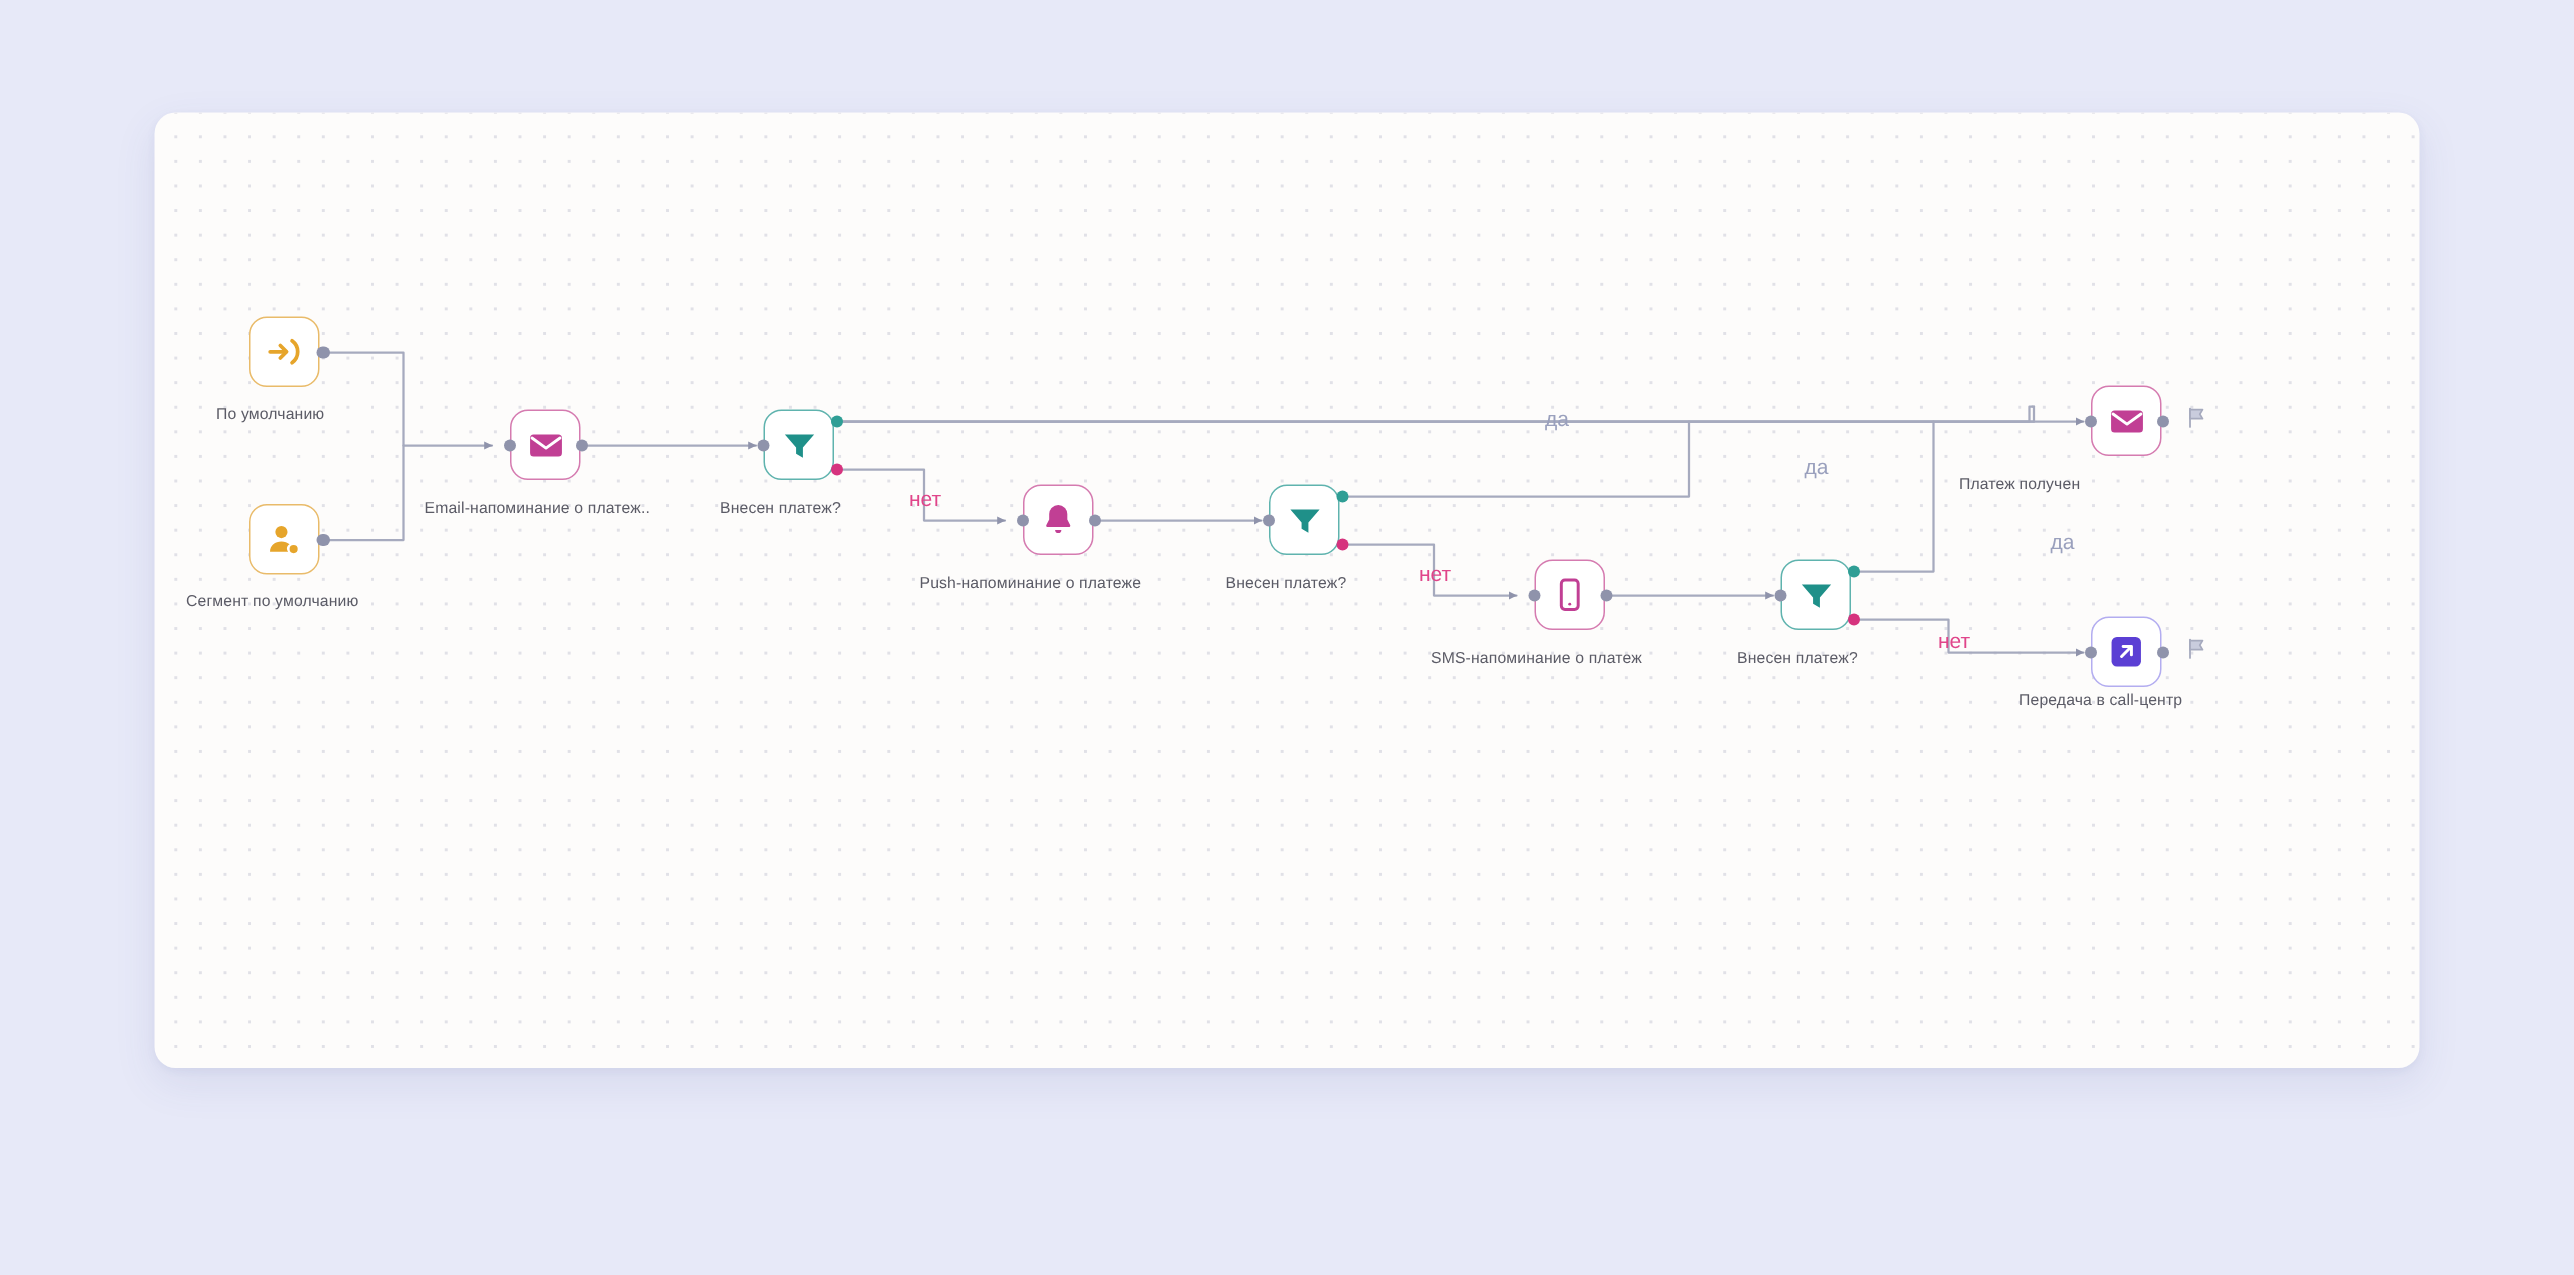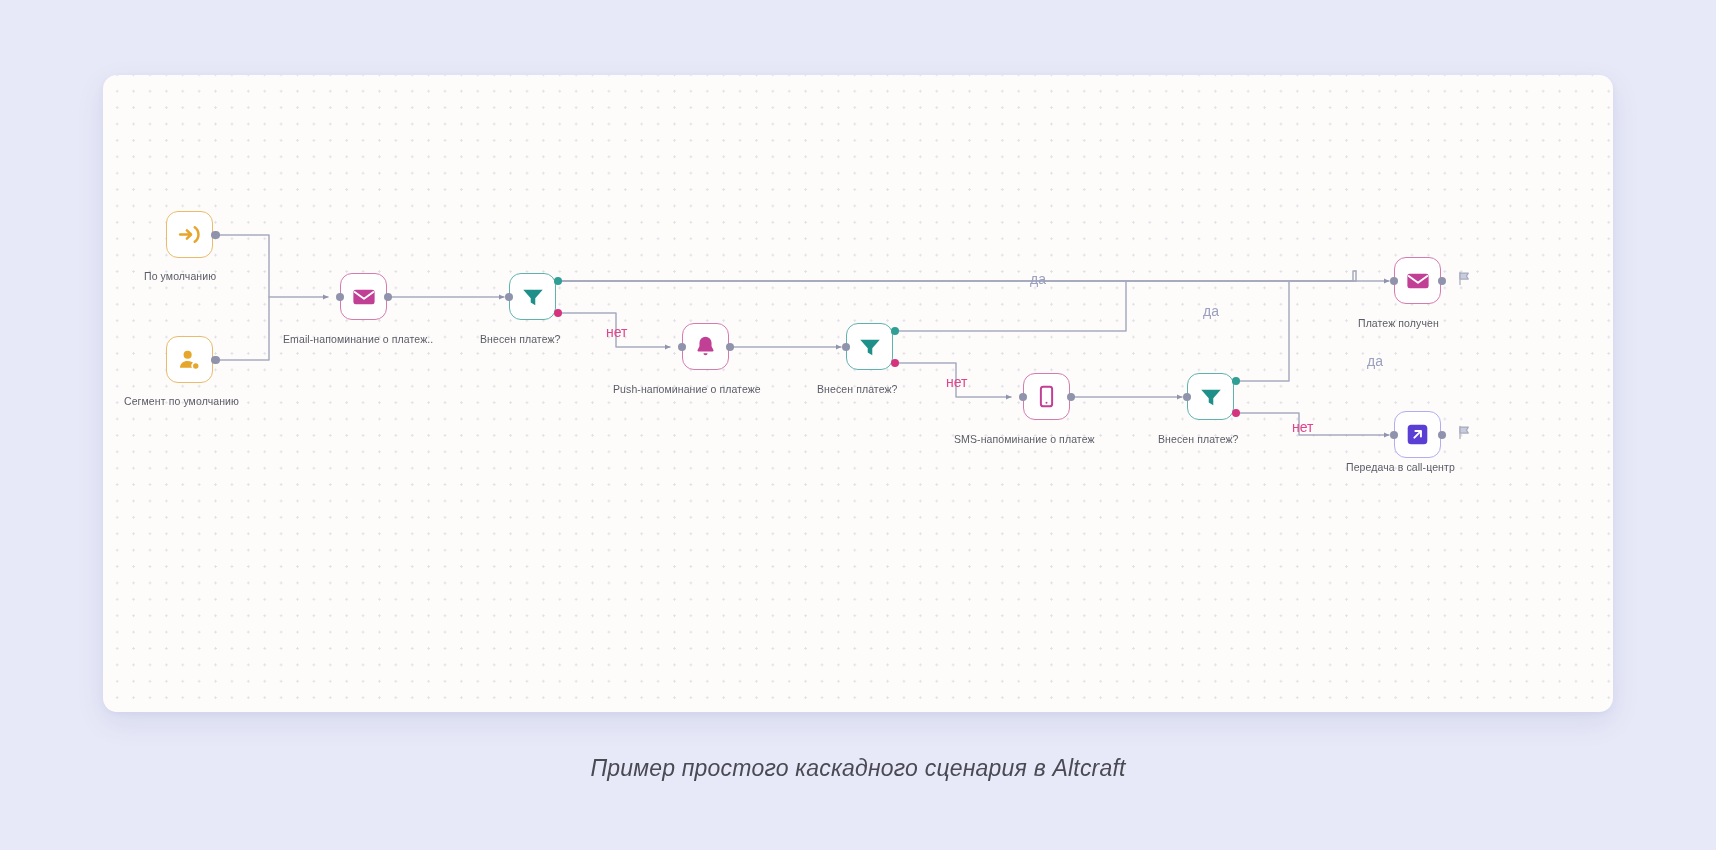--- a/index.html
+++ b/index.html
@@ -270,21 +270,21 @@
         </span>
       </div>
       <div class="port" style="left:1286.5px; top:201.5px;"></div>
       <div class="port" style="left:1334.5px; top:201.5px;"></div>
       <div class="flag-icon" style="left:1354px; top:196px;">
         <svg width="14" height="15" viewBox="0 0 14 15" fill="none" stroke="#a6aabe" stroke-width="1.2" stroke-linejoin="round" stroke-linecap="round">
           <path d="M3 1.4v12.2"></path>
           <path d="M3 2.1h8.3l-1.8 3 1.8 3H3z" fill="#c9ccdd" stroke="#a6aabe"></path>
         </svg>
       </div>
-      <div class="node-label" style="left:1255px; top:243px;text-align:center;">Платеж получен</div>
+      <div class="node-label" style="left:1203px; top:243px;text-align:center;">Платеж получен</div>
 
       <div class="node violet" style="left:1291px; top:336px;">
         <span>
           <svg width="25" height="25" viewBox="0 0 24 24">
             <rect x="2.6" y="2.6" width="18.8" height="18.8" rx="3.4" fill="#5b3fd4"></rect>
             <path d="M9 15l6-6" stroke="#ffffff" stroke-width="1.9" stroke-linecap="round"></path>
             <path d="M10 8.7h5.3V14" fill="none" stroke="#ffffff" stroke-width="1.9" stroke-linecap="round" stroke-linejoin="round"></path>
           </svg>
         </span>
       </div>
@@ -302,15 +302,14 @@
       <div class="edge-label yes" style="left:1100px; top:229px;">да</div>
       <div class="edge-label yes" style="left:1264px; top:279px;">да</div>
 
       <div class="edge-label no" style="left:503px; top:250px;">нет</div>
       <div class="edge-label no" style="left:843px; top:300px;">нет</div>
       <div class="edge-label no" style="left:1189px; top:345px;">нет</div>
 
     </div>
   </div>
 
-  <div class="caption">Пример простого каскадного сценария в Altcraft</div>
 
 </div>
 
 </body></html>

